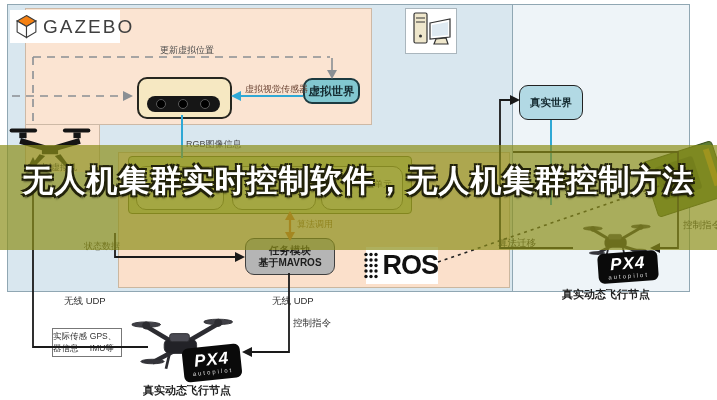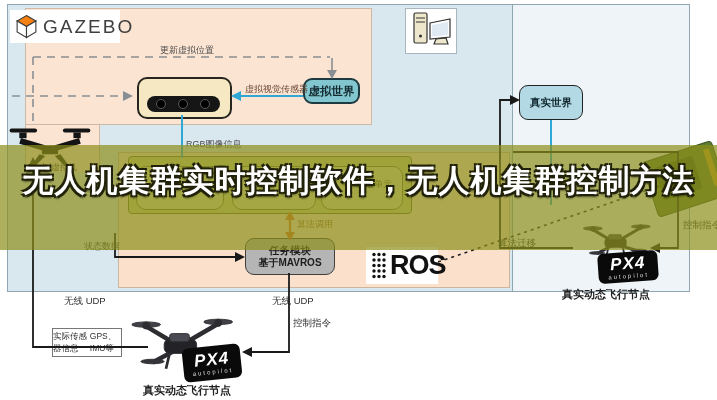--- a/index.html
+++ b/index.html
@@ -80,21 +80,21 @@
   <div class="rbox" style="left:519px;top:85px;width:64px;height:35px;background:#b2d9e4;border:1.8px solid #222;border-radius:9px;font-size:10.5px;">
     <span>真实世界</span>
   </div>
 
   <div class="abs" style="left:245px;top:238px;width:88px;height:35px;background:#b5b5b5;border:1.6px solid #3f3f3f;border-radius:9px;
               display:flex;flex-direction:column;align-items:center;justify-content:center;line-height:1.25;">
     <span style="font-size:10.5px;font-weight:bold;color:#1c1c1c;">任务模块</span>
     <span style="font-size:10px;font-weight:bold;color:#1c1c1c;">基于MAVROS</span>
   </div>
 
-  <div class="abs" style="left:366px;top:247px;width:72px;height:37px;background:#fff;display:flex;align-items:center;gap:3px;padding-left:5px;box-sizing:border-box;">
+  <div class="abs" style="left:366px;top:247px;width:72px;height:37px;background:#fff;display:flex;align-items:center;gap:3px;padding-left:5px;box-sizing:border-box;justify-content:flex-end;">
     <span>
       <svg width="16" height="29" viewBox="0 0 16 29">
         <g fill="#111">
           <circle cx="3" cy="3.5" r="1.7"></circle>
             <circle cx="8" cy="3.5" r="1.7"></circle>
             <circle cx="13" cy="3.5" r="1.7"></circle>
           <circle cx="3" cy="9" r="1.7"></circle>
             <circle cx="8" cy="9" r="1.7"></circle>
             <circle cx="13" cy="9" r="1.7"></circle>
           <circle cx="3" cy="14.5" r="1.7"></circle>

